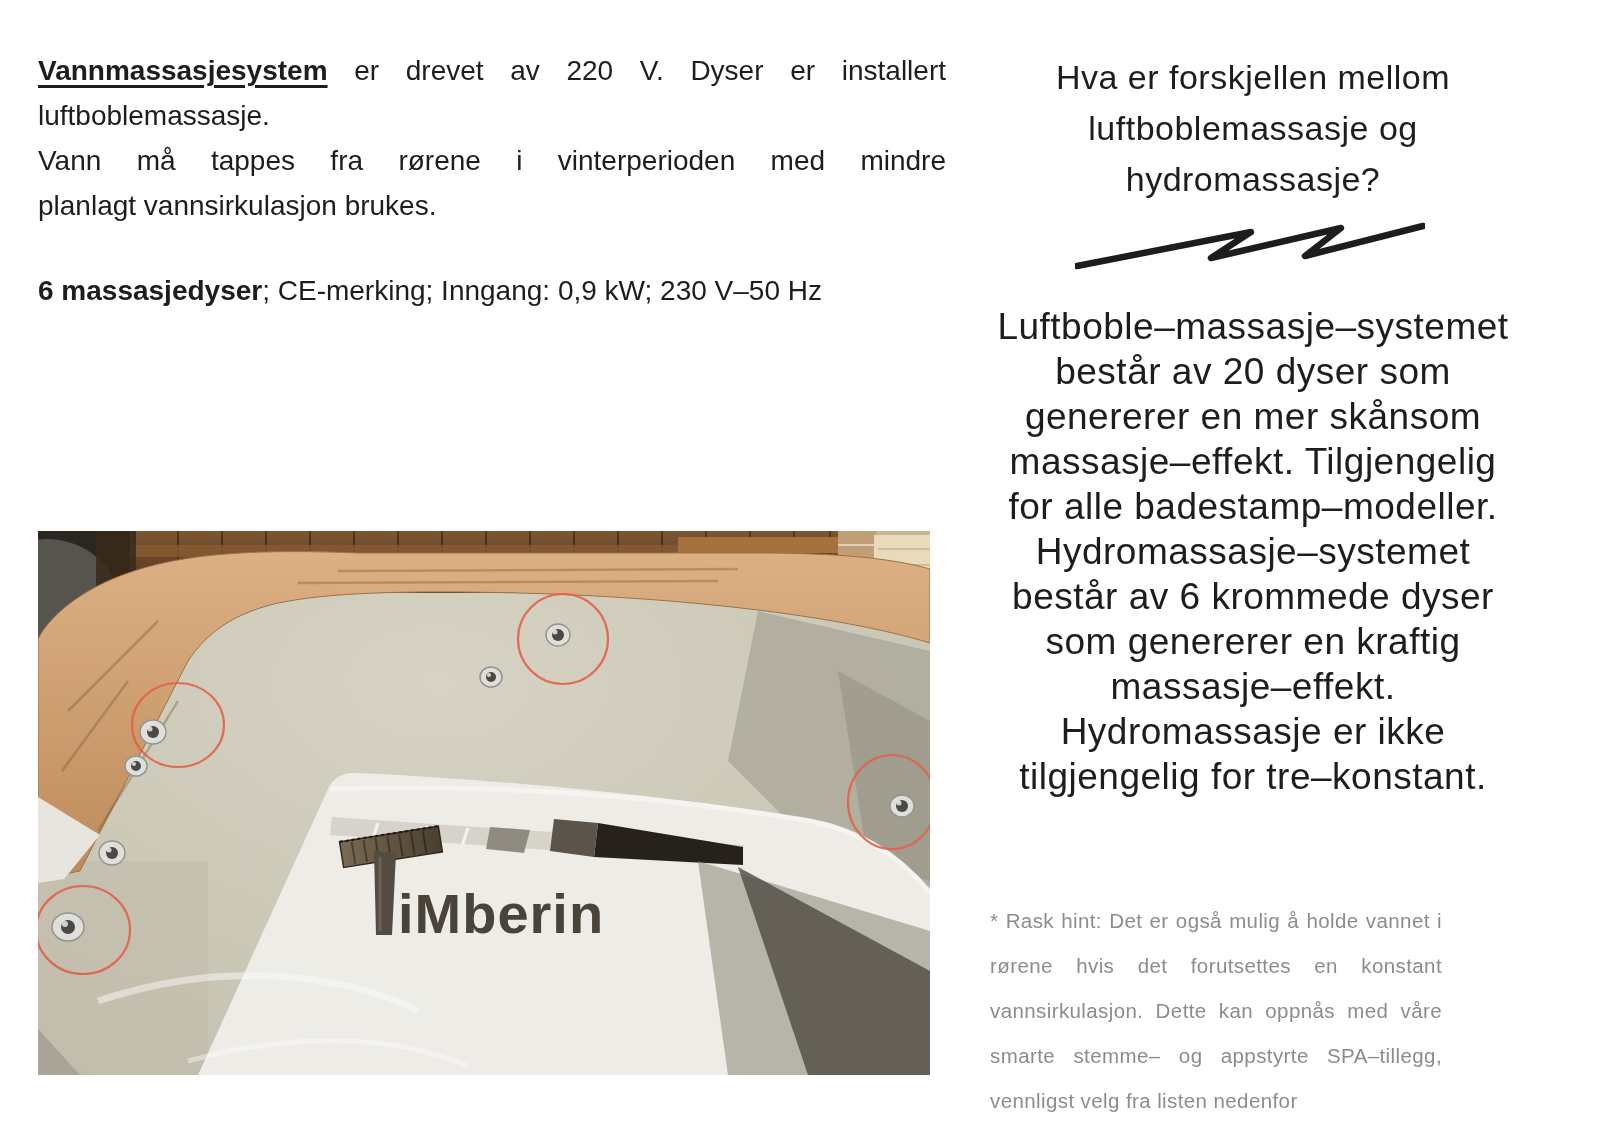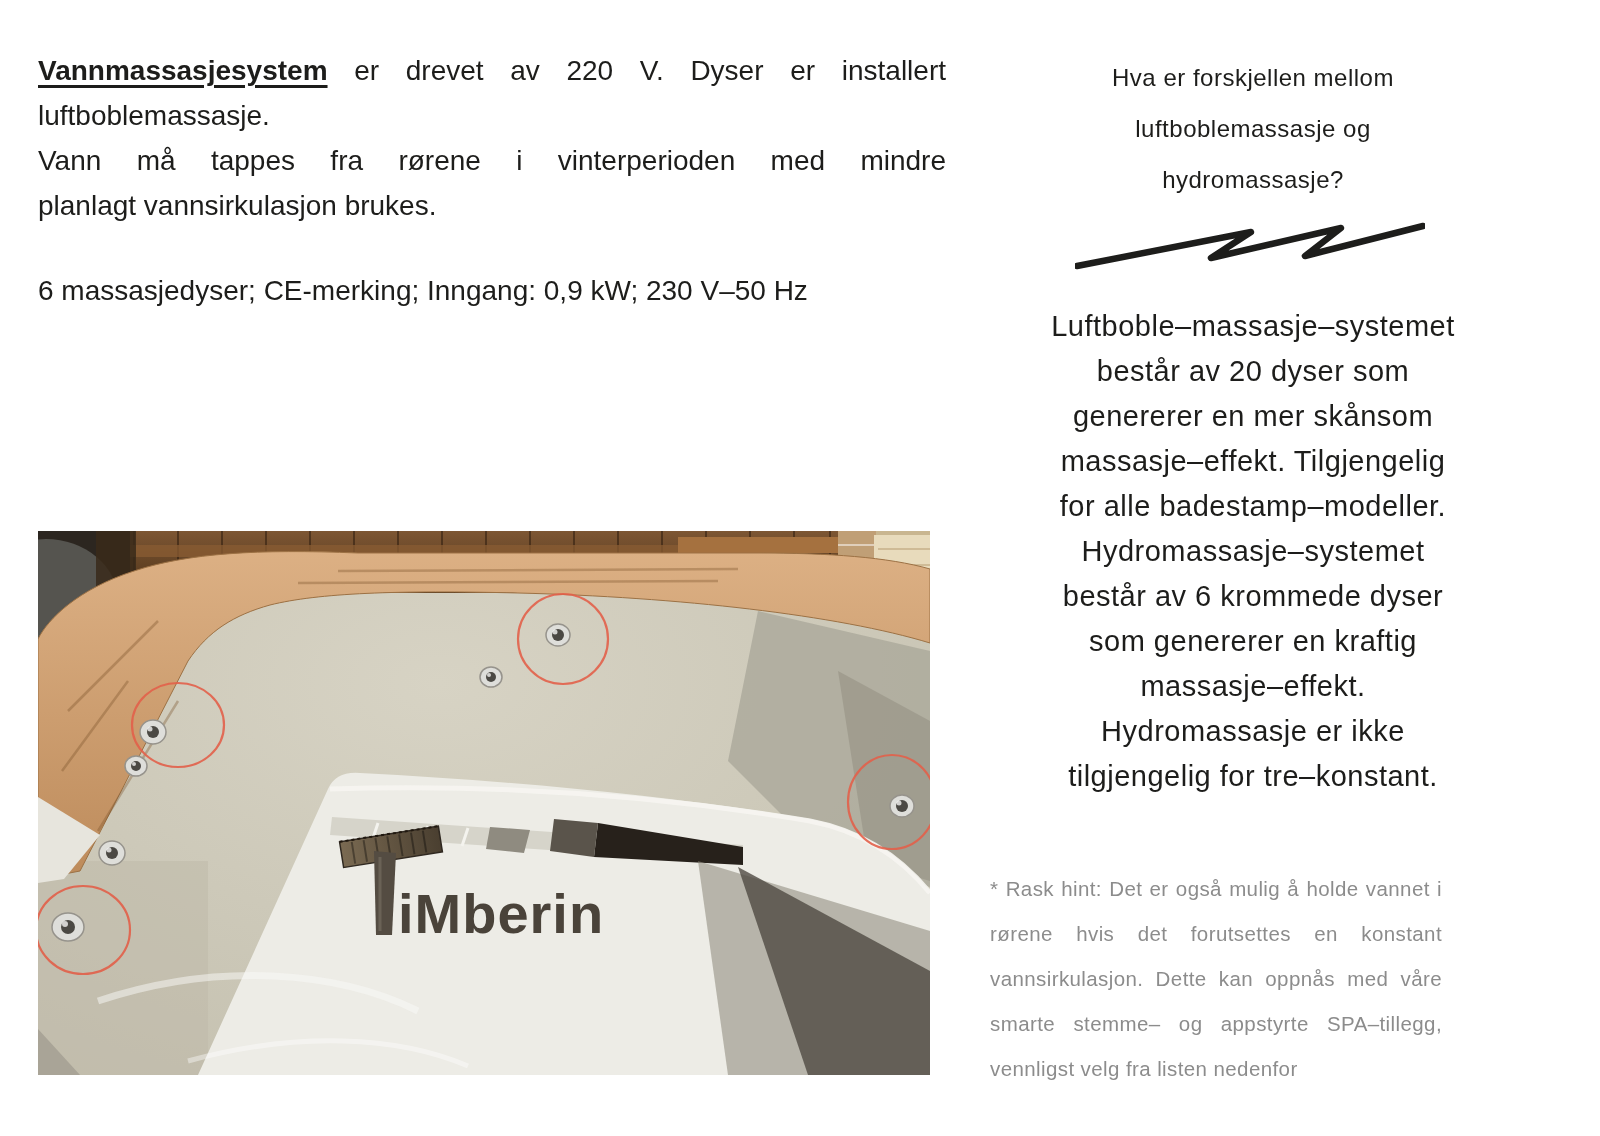--- a/index.html
+++ b/index.html
@@ -19,28 +19,28 @@
     position:relative;width:1600px;height:1136px;background:var(--page-bg);
     overflow:hidden;font-family:"Liberation Sans", sans-serif;color:var(--text);
   }
   
   .lcol{position:absolute;left:38px;top:48px;width:908px;}
   .ln{display:block;height:45px;line-height:45px;font-size:28px;white-space:nowrap;}
   .jl{text-align:justify;text-align-last:justify;}
   .lead{font-weight:bold;text-decoration:underline;text-decoration-thickness:3px;text-underline-offset:5px;}
   .spacer{height:42px;}
   .spec{font-size:28px;height:42px;line-height:42px;}
-  .spec b{font-weight:normal;margin-top:8px;}
+  .spec b{font-weight:bold;margin-top:8px;}
   
   .rcol-head{position:absolute;left:988px;top:52px;width:530px;text-align:center;}
-  .h-line{display:block;height:51px;line-height:51px;font-size:24px;letter-spacing:.5px;white-space:nowrap;}
+  .h-line{display:block;height:51px;line-height:51px;font-size:34px;letter-spacing:.5px;white-space:nowrap;}
   .squiggle{position:absolute;left:1075px;top:222px;width:350px;height:48px;}
   .rcol-body{position:absolute;left:988px;top:304px;width:530px;text-align:center;}
-  .b-line{display:block;height:45px;line-height:45px;font-size:29px;letter-spacing:.5px;white-space:nowrap;}
-  .hint{position:absolute;left:990px;top:866px;width:452px;color:var(--hint);}
+  .b-line{display:block;height:45px;line-height:45px;font-size:37px;letter-spacing:.5px;white-space:nowrap;}
+  .hint{position:absolute;left:990px;top:898px;width:452px;color:var(--hint);}
   .hint .ln{font-size:20.5px;height:45px;line-height:45px;letter-spacing:.4px;}
   
   .photo{position:absolute;left:38px;top:531px;width:1065px;height:544px;}
   .photo svg{display:block;}
 </style>
 </head>
 <body>
 
 <div class="page">
 

